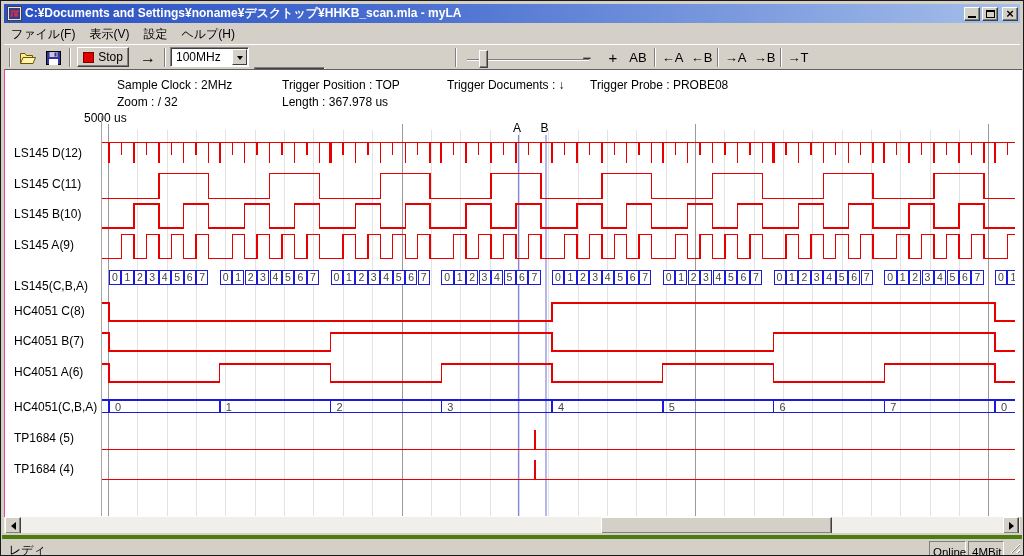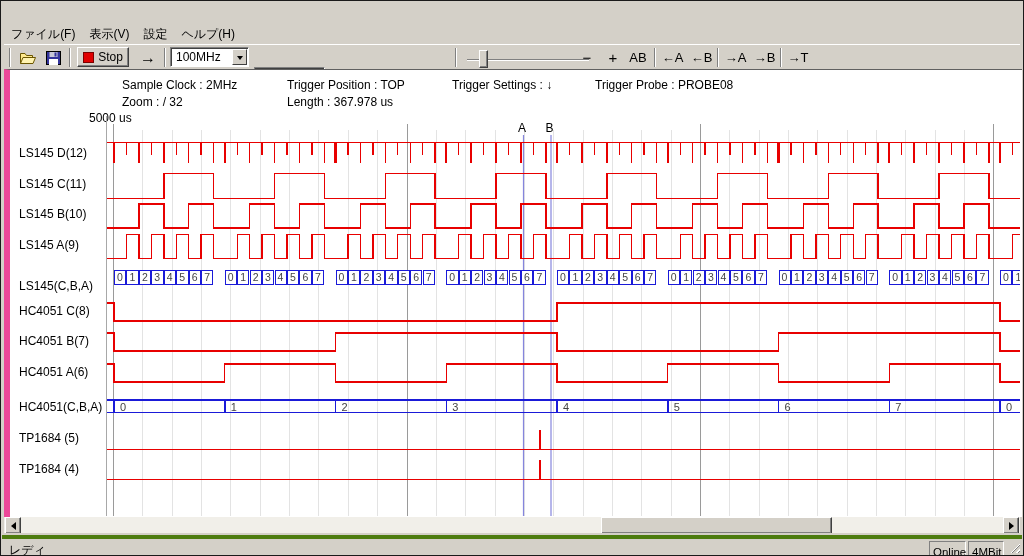--- a/index.html
+++ b/index.html
@@ -36,21 +36,21 @@
   .combo .val{position:absolute;left:5px;top:2px;font-size:12px;color:#000;white-space:nowrap;}
   .combo .drop{position:absolute;right:1px;top:1px;bottom:1px;width:15px;background:#d4d0c8;
     border:1px solid;border-color:#fff #404040 #404040 #fff;display:flex;align-items:center;justify-content:center;}
   .tri-dn{width:0;height:0;border:3.5px solid transparent;border-top:4px solid #000;margin-top:4px;}
   .slider-track{position:absolute;top:12px;left:0;right:0;height:2px;background:#808080;border-bottom:1px solid #fff;}
   .slider-handle{position:absolute;top:3px;width:9px;height:18px;background:#d4d0c8;border:1px solid;
     border-color:#fff #404040 #404040 #fff;box-shadow:inset -1px -1px 0 #808080;}
 
   
   .main{position:absolute;left:3px;top:68px;width:1018px;height:448px;background:#fff;
-    border-top:1px solid #606060;border-left:6px solid #ec4899;overflow:hidden;}
+    border-top:1px solid #606060;border-left:1px solid #ec4899;overflow:hidden;}
   .info{position:absolute;font-size:12px;color:#000;white-space:nowrap;}
   .chlabel{position:absolute;left:9px;font-size:12px;color:#000;white-space:nowrap;}
   .vsep{position:absolute;left:96px;top:46px;width:1px;height:400px;background:#a8a8a8;}
   #wave{position:absolute;left:97px;top:44px;}
 
   
   .hscroll{position:absolute;left:3px;right:3px;top:516px;height:17px;background:#f1efe9;}
   .sbtn{position:absolute;top:0;width:16px;height:17px;background:#d4d0c8;border:1px solid;
     border-color:#fff #404040 #404040 #fff;box-shadow:inset -1px -1px 0 #808080;
     display:flex;align-items:center;justify-content:center;}
@@ -66,20 +66,39 @@
     font-size:11.5px;color:#000;padding:4px 3px;line-height:13px;}
   .grip{position:absolute;right:2px;bottom:2px;width:12px;height:12px;
     background:repeating-linear-gradient(135deg,#d4d0c8 0 2px,#fff 2px 3px,#808080 3px 4px);
     clip-path:polygon(100% 0,100% 100%,0 100%);}
 </style>
 </head>
 <body>
 
 <div class="win">
 
+  <div class="titlebar">
+    <svg class="appicon" viewBox="0 0 15 15">
+      <rect x="0.5" y="0.5" width="14" height="14" fill="#e8e4dc" stroke="#404040"></rect>
+      <rect x="2" y="2" width="11" height="11" fill="#3a3a8c"></rect>
+      <polyline points="3,10 5,10 5,5 8,5 8,10 10,10 10,5 12,5" fill="none" stroke="#ff3030" stroke-width="1.2"></polyline>
+    </svg>
+    <div class="titletext">C:¥Documents and Settings¥noname¥デスクトップ¥HHKB_scan.mla - myLA</div>
+    <div class="winbtns">
+      <div class="wbtn">
+          <span class="g-min"></span>
+        </div>
+      <div class="wbtn">
+          <span class="g-max"></span>
+        </div>
+      <div class="wbtn" style="margin-left:2px">
+          <span class="g-close">×</span>
+        </div>
+    </div>
+  </div>
 
   <div class="menubar">
     <span class="menuitem">ファイル(F)</span>
     <span class="menuitem">表示(V)</span>
     <span class="menuitem">設定</span>
     <span class="menuitem">ヘルプ(H)</span>
   </div>
 
   <div class="toolbar">
     <div class="tsep" style="left:5px"></div>
@@ -174,21 +193,21 @@
     <div class="tsep" style="left:776px"></div>
 
     <div class="tb tbtn-flat" style="left:781px;width:26px">
         <span>→T</span>
       </div>
   </div>
 
   <div class="main">
     <div class="info" style="left:112px;top:8px">Sample Clock : 2MHz</div>
     <div class="info" style="left:277px;top:8px">Trigger Position : TOP</div>
-    <div class="info" style="left:442px;top:8px">Trigger Settings : ↓</div>
+    <div class="info" style="left:442px;top:8px">Trigger Documents : ↓</div>
     <div class="info" style="left:585px;top:8px">Trigger Probe : PROBE08</div>
     <div class="info" style="left:112px;top:25px">Zoom : /  32</div>
     <div class="info" style="left:277px;top:25px">Length : 367.978 us</div>
     <div class="info" style="left:79px;top:41px">5000 us</div>
 
     <div id="channel-labels">
         <div class="chlabel" style="top: 76px;">LS145 D(12)</div>
         <div class="chlabel" style="top: 107px;">LS145 C(11)</div>
         <div class="chlabel" style="top: 137px;">LS145 B(10)</div>
         <div class="chlabel" style="top: 168px;">LS145 A(9)</div>

